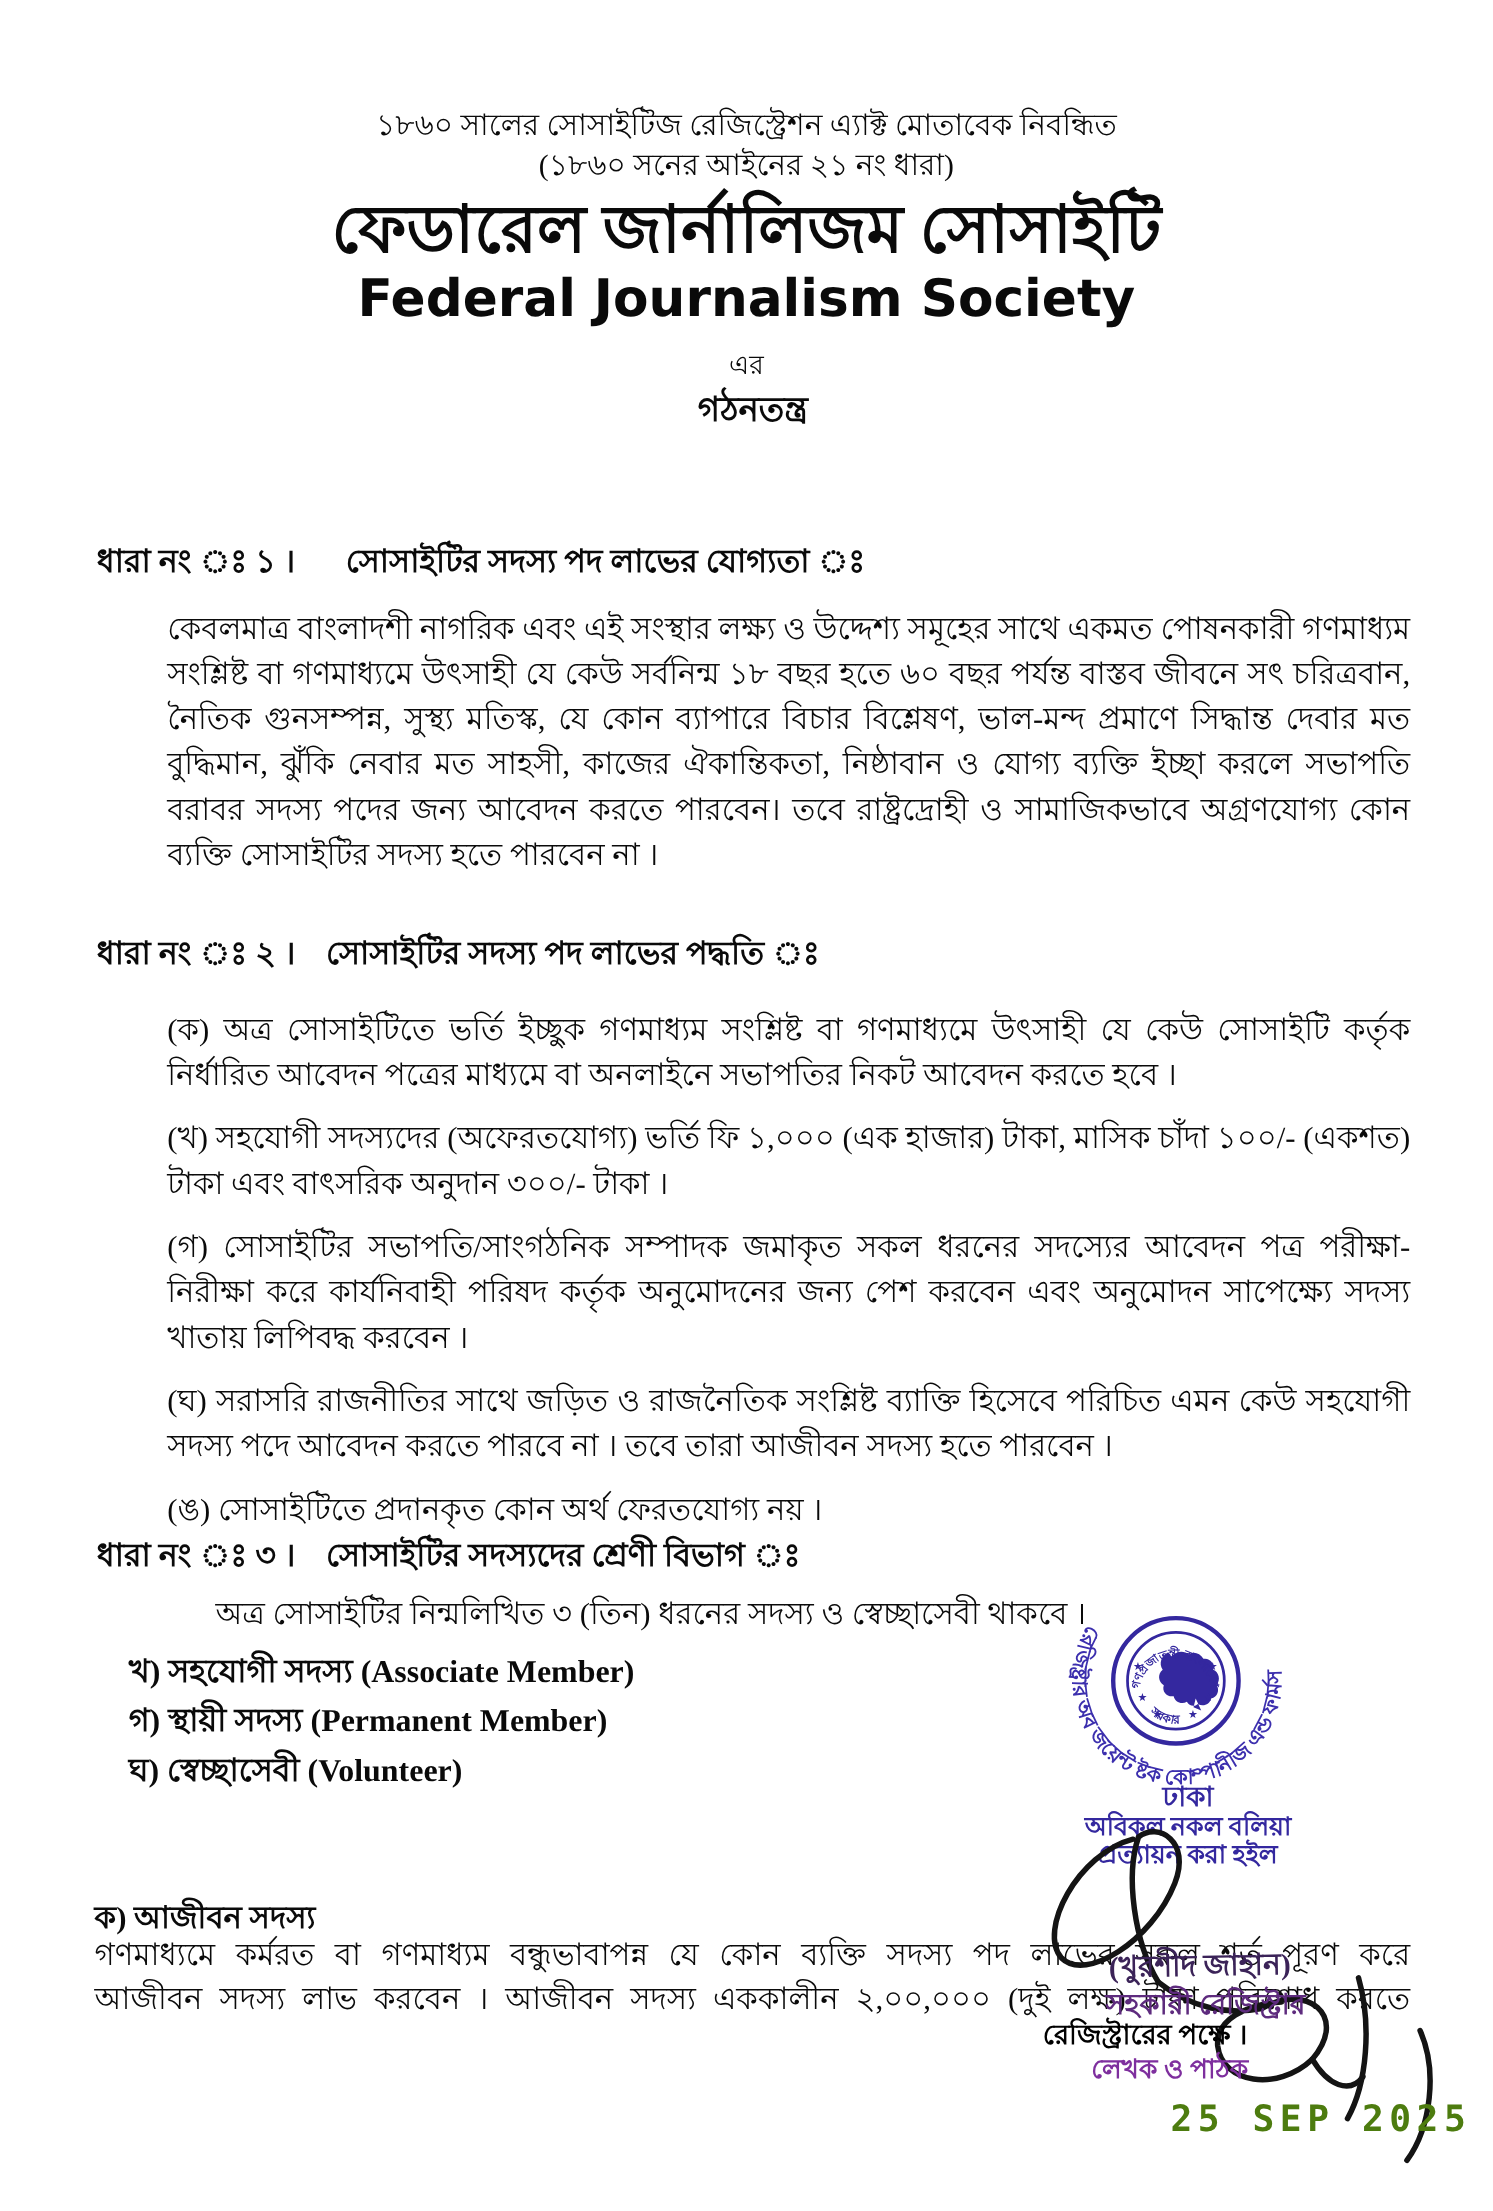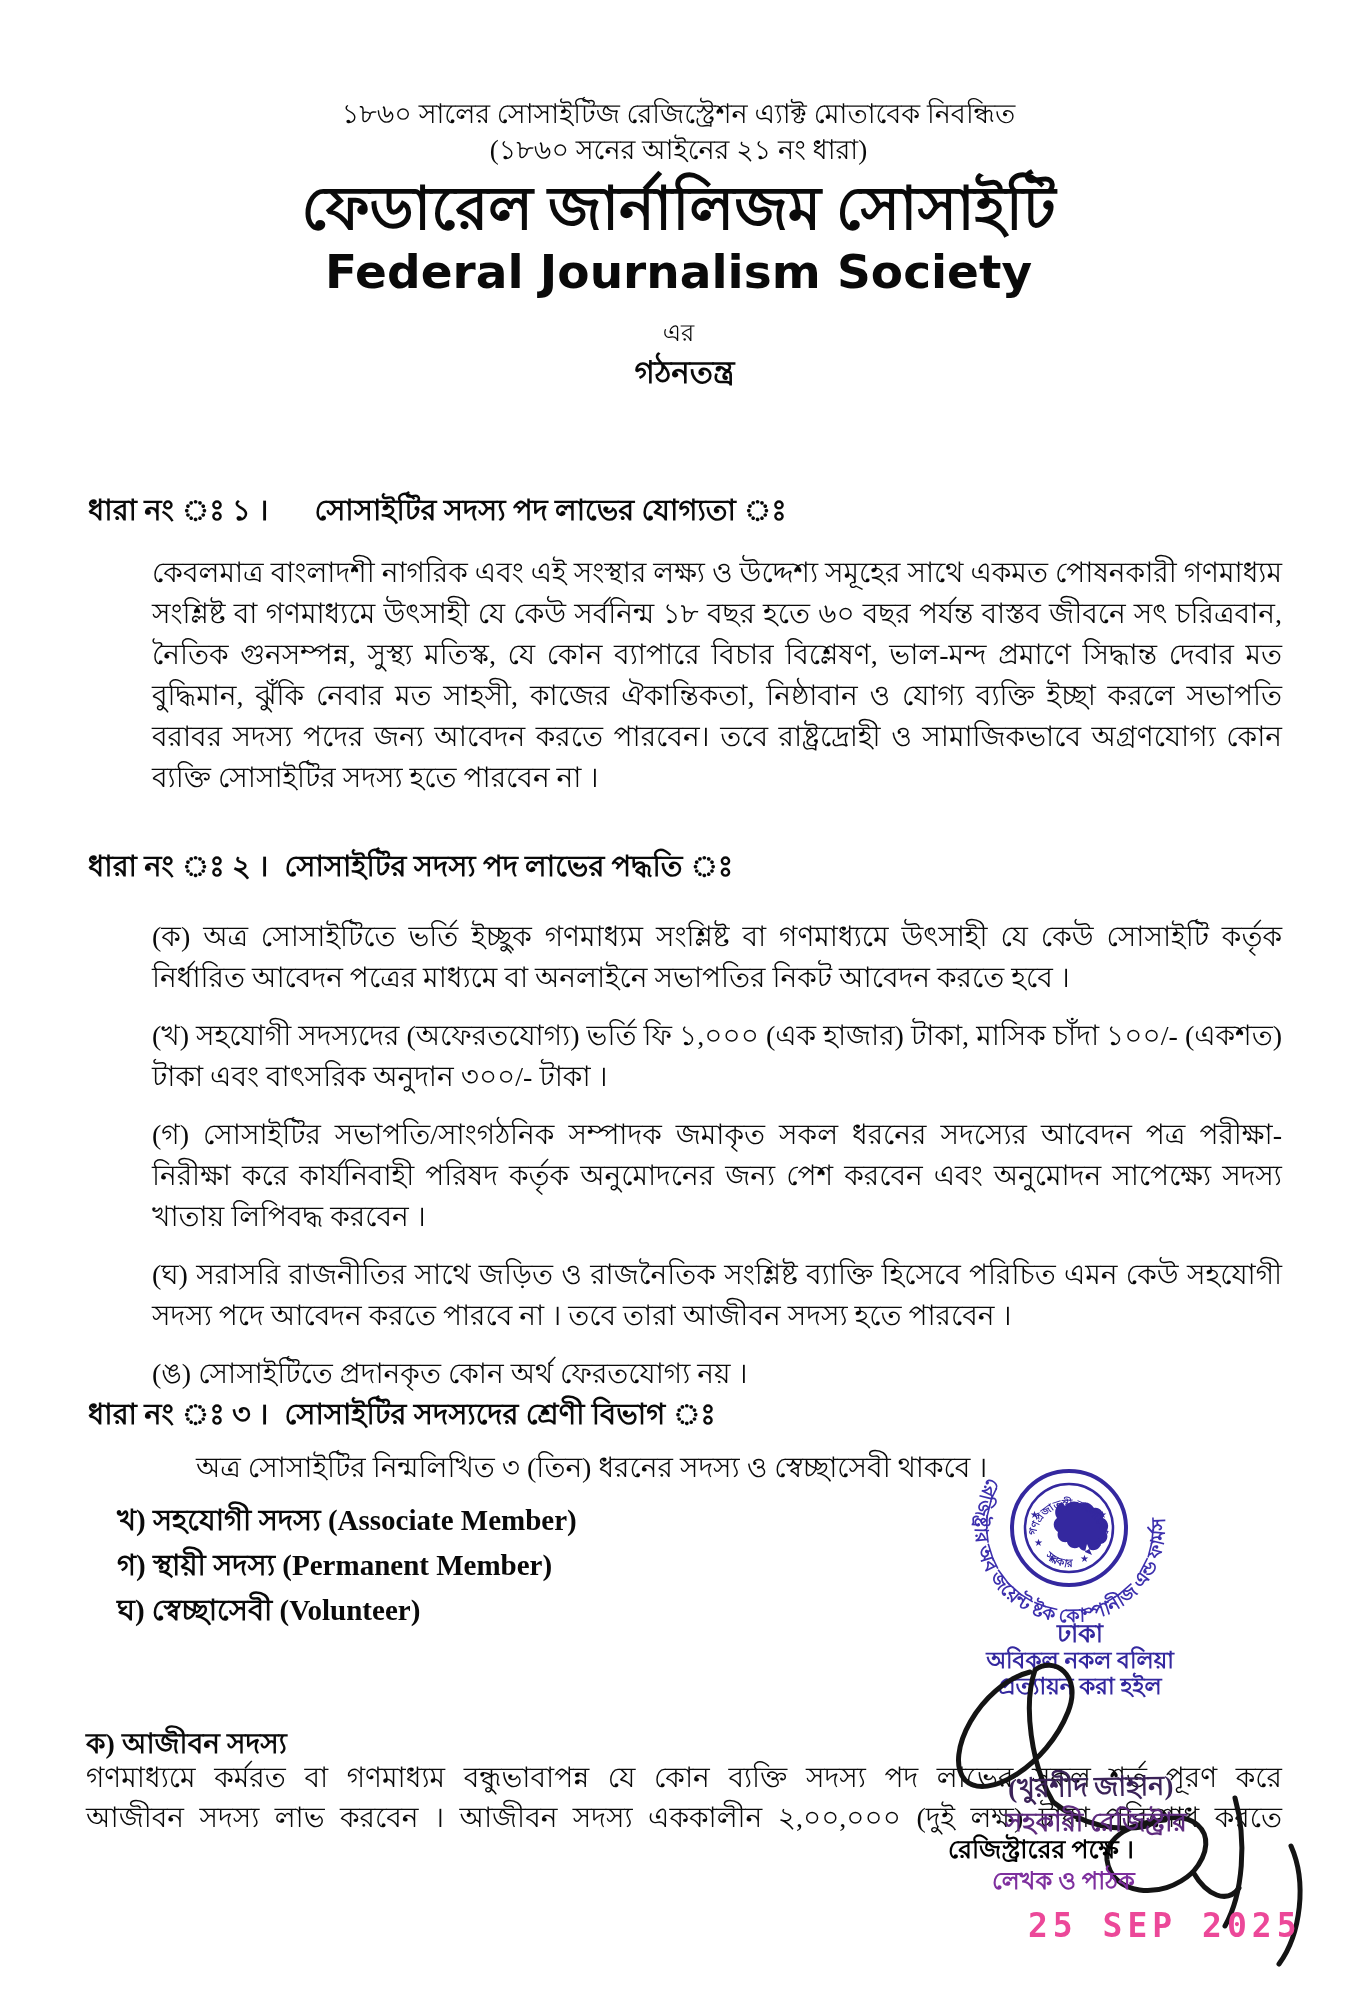--- a/index.html
+++ b/index.html
@@ -9,41 +9,41 @@
   
   .header{top:96px;left:0;width:1357px;text-align:center;}
   .reg-line{font-size:27px;line-height:36px;}
   .title-bn{font-size:60px;font-weight:bold;line-height:66px;margin-top:8px;}
   .title-en{font-size:47px;font-weight:bold;font-family:"DejaVu Sans","Liberation Sans",sans-serif;line-height:52px;margin-top:4px;}
   .er{font-size:24px;line-height:30px;margin-top:20px;}
   .doctype{font-size:31px;font-weight:bold;line-height:38px;margin-top:6px;padding-left:12px;}
   
   .sec-head{font-size:29px;font-weight:bold;white-space:nowrap;}
   .sec1-gap{margin-left:46px;}
-  .sec-gap{margin-left:16px;}
+  .sec-gap{margin-left:28px;}
   
   .para{font-size:28px;line-height:41px;text-align:justify;}
   .items p{margin:0 0 17px 0;font-size:28px;line-height:41px;text-align:justify;}
   .intro{font-size:28px;line-height:38px;}
   .member-list div{font-size:29px;font-weight:bold;line-height:45px;white-space:nowrap;}
   .member-en{font-family:"Liberation Serif",serif;}
   .life-head{font-size:28px;font-weight:bold;}
   .life-line{font-size:28px;line-height:40px;text-align:justify;width:1196px;}
   .jlast{text-align-last:justify;}
   
   .seal-wrap{left:938px;top:1426px;width:284px;height:280px;}
   .seal-caption{position:absolute;left:0;width:284px;text-align:center;color:#34289f;font-weight:bold;}
   .cap-place{top:188px;font-size:25px;}
   .cap-l1{top:216px;font-size:23px;}
   .cap-l2{top:242px;font-size:23px;}
   .stamp-name{left:1008px;top:1766px;font-size:27px;font-weight:bold;color:#3b2358;transform:rotate(-1deg);white-space:nowrap;}
   .stamp-desig{left:1005px;top:1802px;font-size:26px;font-weight:bold;color:#5e2b7e;white-space:nowrap;}
   .stamp-behalf{left:948px;top:1830px;font-size:25px;font-weight:bold;color:#000000;white-space:nowrap;}
   .stamp-sub{left:992px;top:1862px;font-size:24px;font-weight:bold;color:#7e2f9e;white-space:nowrap;}
-  .date-stamp{left:1028px;top:1906px;font-size:33px;font-weight:bold;color:#ec4899;
+  .date-stamp{left:1064px;top:1906px;font-size:33px;font-weight:bold;color:#4d7c0f;
               font-family:"DejaVu Sans Mono","Liberation Mono",monospace;letter-spacing:5px;white-space:nowrap;}
 </style>
 </head>
 <body>
 
 <div class="page">
 
   <div class="abs header">
     <div class="reg-line">১৮৬০ সালের সোসাইটিজ রেজিস্ট্রেশন এ্যাক্ট মোতাবেক নিবন্ধিত</div>
     <div class="reg-line">(১৮৬০ সনের আইনের ২১ নং ধারা)</div>

